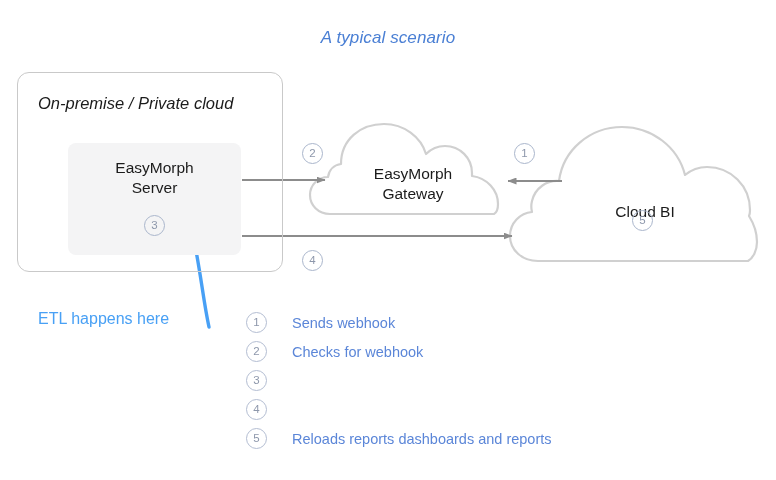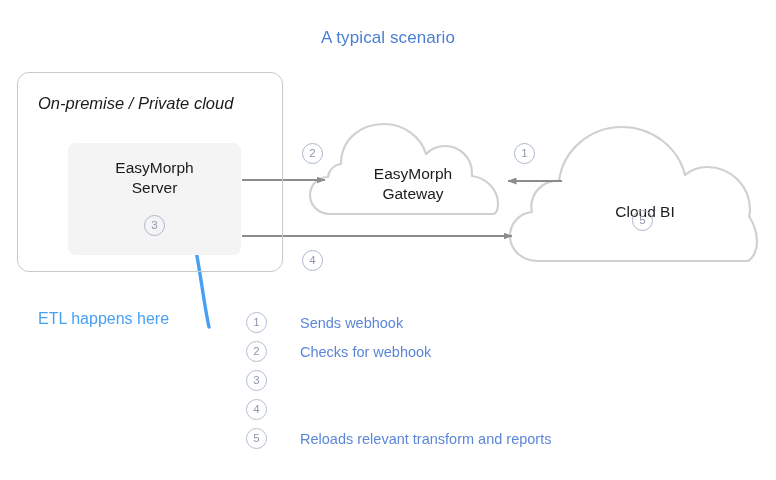--- a/index.html
+++ b/index.html
@@ -28,20 +28,21 @@
   .diagram-title {
     position: absolute;
     left: 0;
     top: 28px;
     width: 776px;
     text-align: center;
     font-size: 17px;
     color: #4a7fd4;
     letter-spacing: 0.1px;
     white-space: nowrap;
+    font-style: italic;
   }
 
   
   .onprem-box {
     position: absolute;
     left: 17px;
     top: 72px;
     width: 266px;
     height: 200px;
     border: 1.6px solid #c9c9c9;
@@ -152,21 +153,21 @@
     border: 1.4px solid #b3bdd2;
     border-radius: 50%;
     box-sizing: border-box;
     color: #8d97ab;
     font-size: 11.5px;
     line-height: 18.5px;
     text-align: center;
     flex: 0 0 auto;
   }
   .legend-text {
-    margin-left: 33px;
+    margin-left: 25px;
     font-size: 14.5px;
     color: #5b86d8;
     white-space: nowrap;
   }
 </style>
 </head>
 <body>
 
 <div id="canvas">
 
@@ -250,17 +251,17 @@
       <div class="legend-text">Checks for webhook</div>
     </div>
     <div class="legend-row">
       <div class="legend-badge">3</div>
     </div>
     <div class="legend-row">
       <div class="legend-badge">4</div>
     </div>
     <div class="legend-row">
       <div class="legend-badge">5</div>
-      <div class="legend-text">Reloads relevant transform and reports</div>
+      <div class="legend-text">Reloads reports dashboards and reports</div>
     </div>
   </div>
 
 </div>
 
 </body></html>

